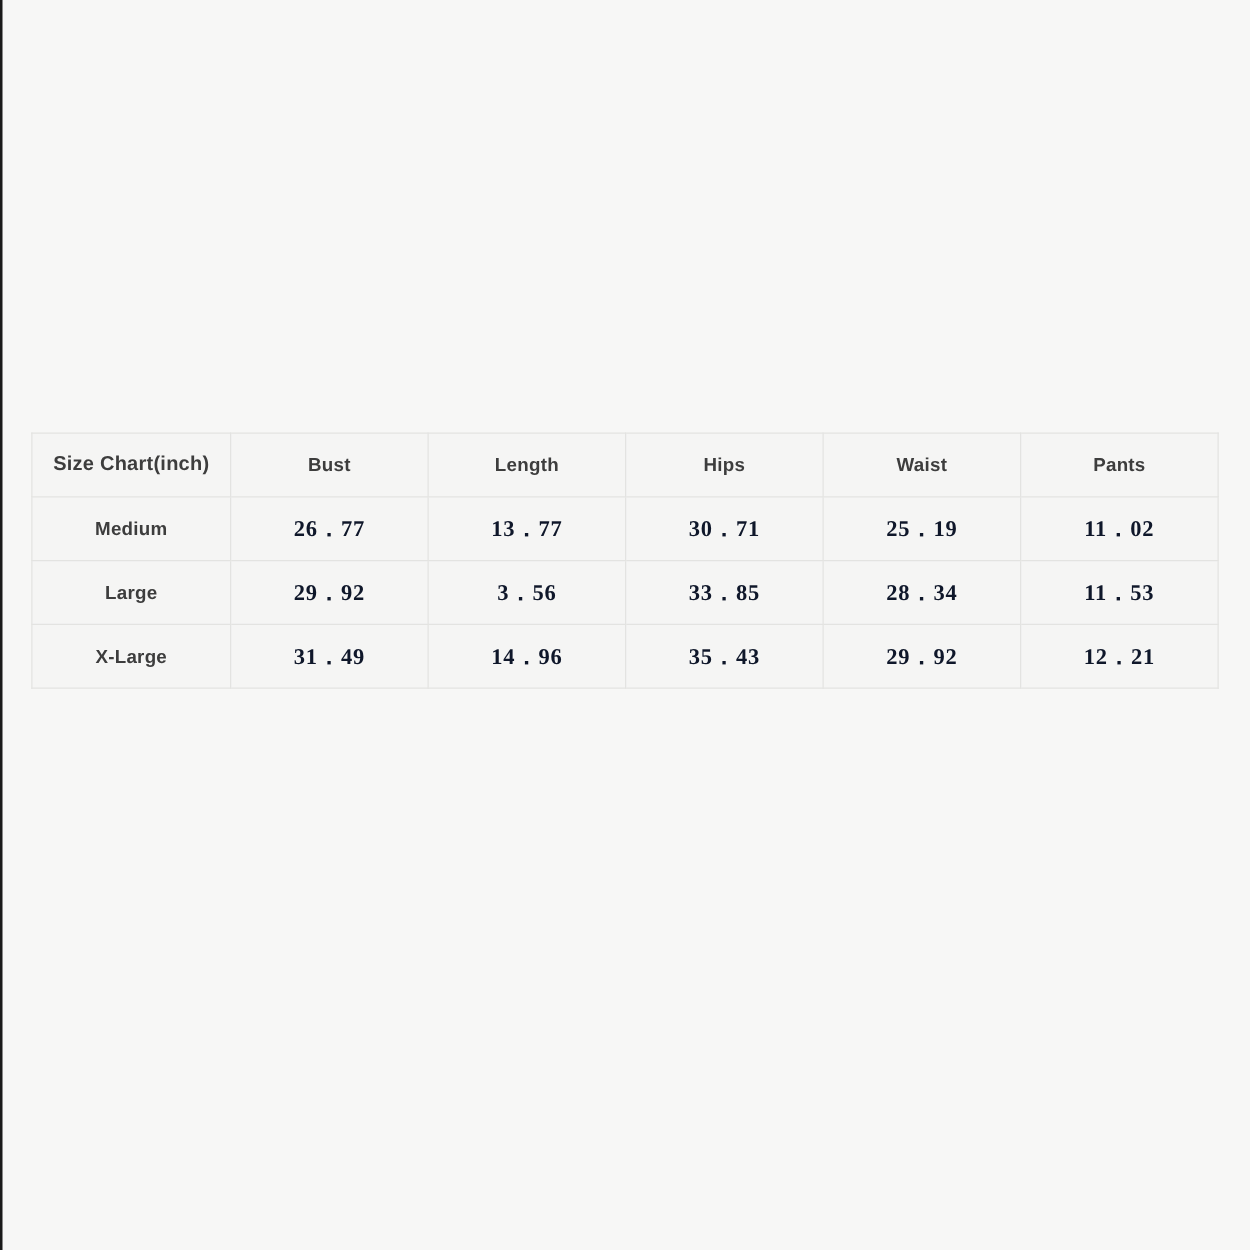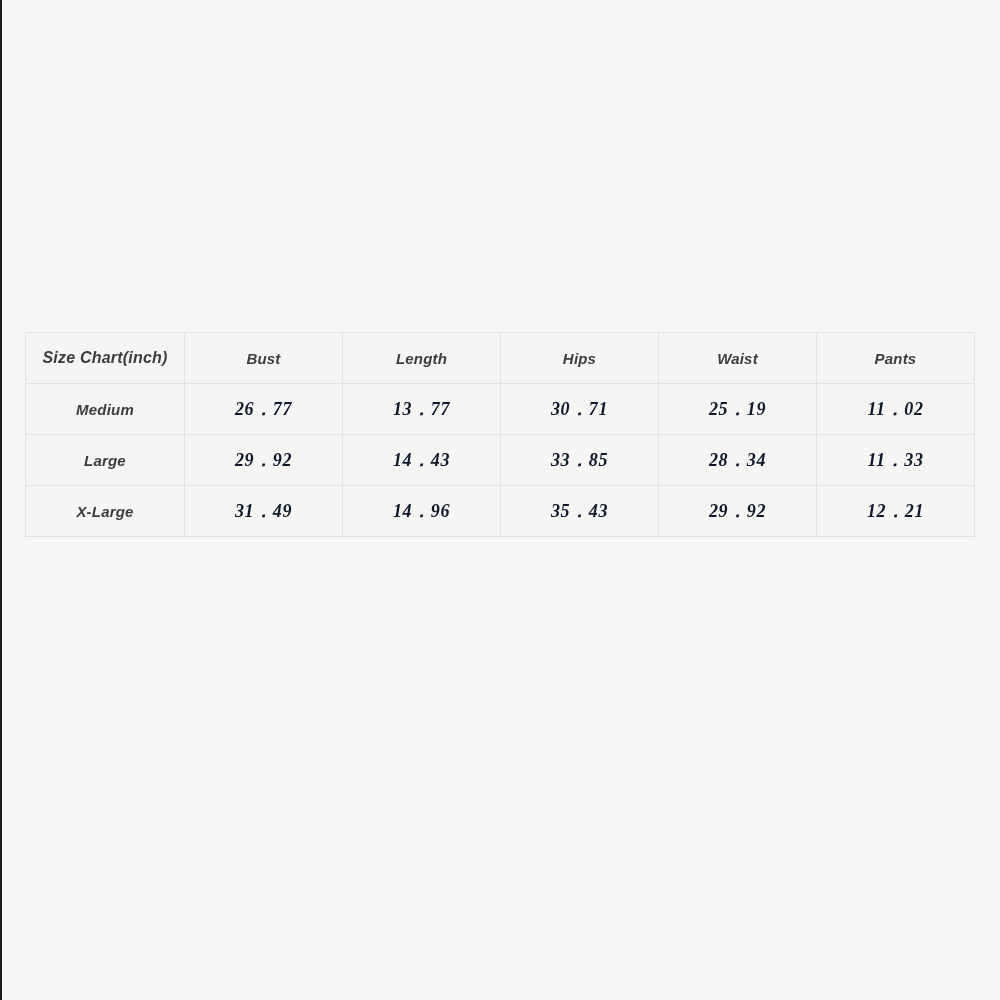--- a/index.html
+++ b/index.html
@@ -21,23 +21,22 @@
     left: 0;
     top: 0;
     width: 2px;
     height: 1000px;
     background: #1a1a1a;
   }
 
   .chart-wrap {
     position: absolute;
     left: 25px;
-    top: 332px;
+    top: 346px;
     width: 950px;
-    font-style: italic;
   }
 
   table.size-chart {
     width: 950px;
     border-collapse: collapse;
     table-layout: fixed;
     background: #f5f5f4;
   }
 
   table.size-chart col.c-label { width: 159px; }
@@ -106,24 +105,24 @@
         <td class="size-label">Medium</td>
         <td class="num-cell">26．77</td>
         <td class="num-cell">13．77</td>
         <td class="num-cell">30．71</td>
         <td class="num-cell">25．19</td>
         <td class="num-cell">11．02</td>
       </tr>
       <tr>
         <td class="size-label">Large</td>
         <td class="num-cell">29．92</td>
-        <td class="num-cell">14．43</td>
+        <td class="num-cell">3．56</td>
         <td class="num-cell">33．85</td>
         <td class="num-cell">28．34</td>
-        <td class="num-cell">11．33</td>
+        <td class="num-cell">11．53</td>
       </tr>
       <tr>
         <td class="size-label">X-Large</td>
         <td class="num-cell">31．49</td>
         <td class="num-cell">14．96</td>
         <td class="num-cell">35．43</td>
         <td class="num-cell">29．92</td>
         <td class="num-cell">12．21</td>
       </tr>
     </tbody>

